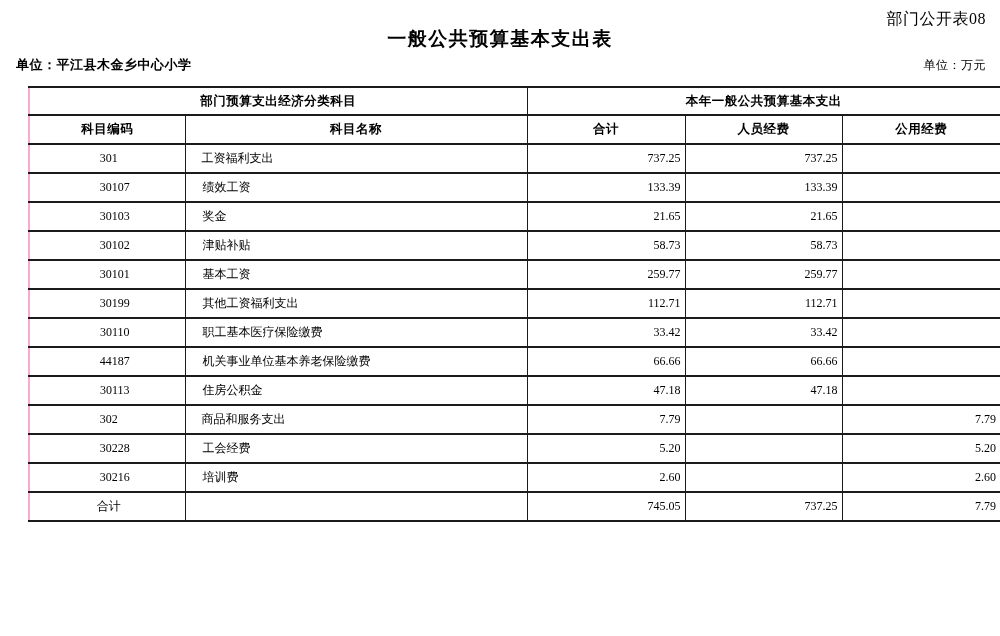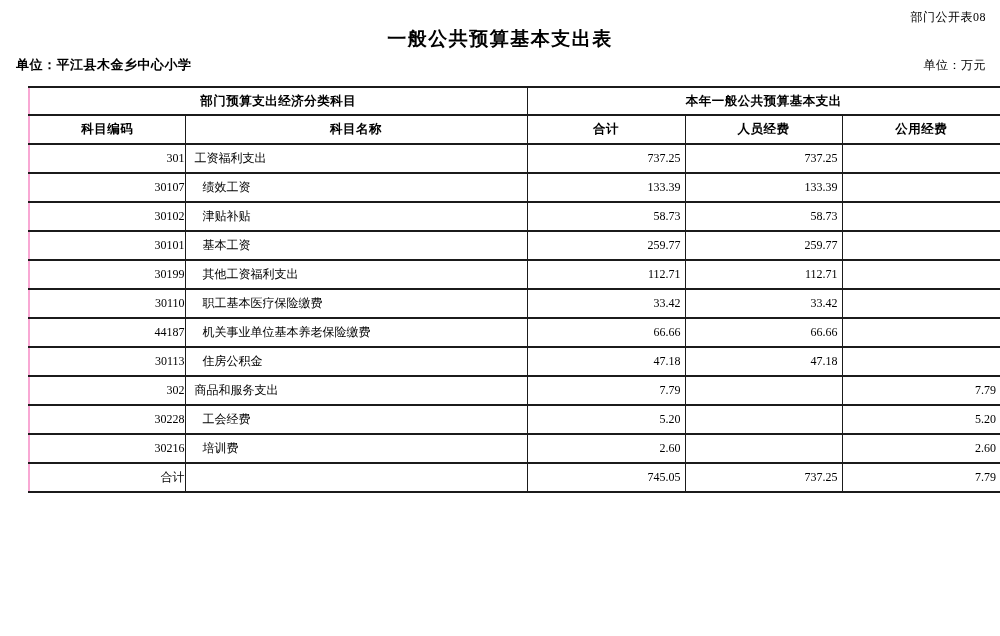--- a/index.html
+++ b/index.html
@@ -4,21 +4,21 @@
 <style>
   html, body { margin:0; padding:0; }
   body {
     width:1000px; height:636px;
     background:#ffffff; color:#000000;
     font-family:"Liberation Serif","DejaVu Serif",serif;
     position:relative; overflow:hidden;
   }
   .doc-label {
     position:absolute; top:9px; right:14px;
-    font-size:12px; letter-spacing:0.5px;
+    font-size:16px; letter-spacing:0.5px;
   }
   .title {
     padding-top:28px;
     text-align:center;
     font-size:19px; font-weight:bold; letter-spacing:1.5px;
     line-height:22px;
   }
   .unit-row {
     display:flex; justify-content:space-between; align-items:flex-end;
     margin:8px 14px 12px 16px;
@@ -43,23 +43,23 @@
   }
   .budget thead th {
     font-weight:bold;
     text-align:center;
     font-size:12.5px;
     letter-spacing:0.5px;
   }
   .budget thead tr.group-row th { height:26px; }
   .budget thead tr.cols-row  th { height:27px; }
   .budget tbody td { height:27px; }
-  td.code { text-align:right; padding-left:3px; }
+  td.code { text-align:center; padding-left:3px; }
   td.code.ind { padding-left:15px; }
-  td.name { text-align:left; padding-left:9px; }
+  td.name { text-align:left; padding-left:16px; }
   td.name.ind { padding-left:17px; }
   td.num  { text-align:right; padding-right:4px; }
 </style>
 </head>
 <body>
 
 <div class="doc-label">部门公开表08</div>
 
 <div class="title">一般公共预算基本支出表</div>
 
@@ -95,20 +95,27 @@
         <td class="name">工资福利支出</td>
         <td class="num">737.25</td>
         <td class="num">737.25</td>
         <td class="num"></td>
       </tr>
       <tr>
         <td class="code ind">30107</td>
         <td class="name ind">绩效工资</td>
         <td class="num">133.39</td>
         <td class="num">133.39</td>
+        <td class="num"></td>
+      </tr>
+      <tr>
+        <td class="code ind">30103</td>
+        <td class="name ind">奖金</td>
+        <td class="num">21.65</td>
+        <td class="num">21.65</td>
         <td class="num"></td>
       </tr>
       <tr>
         <td class="code ind">30102</td>
         <td class="name ind">津贴补贴</td>
         <td class="num">58.73</td>
         <td class="num">58.73</td>
         <td class="num"></td>
       </tr>
       <tr>

